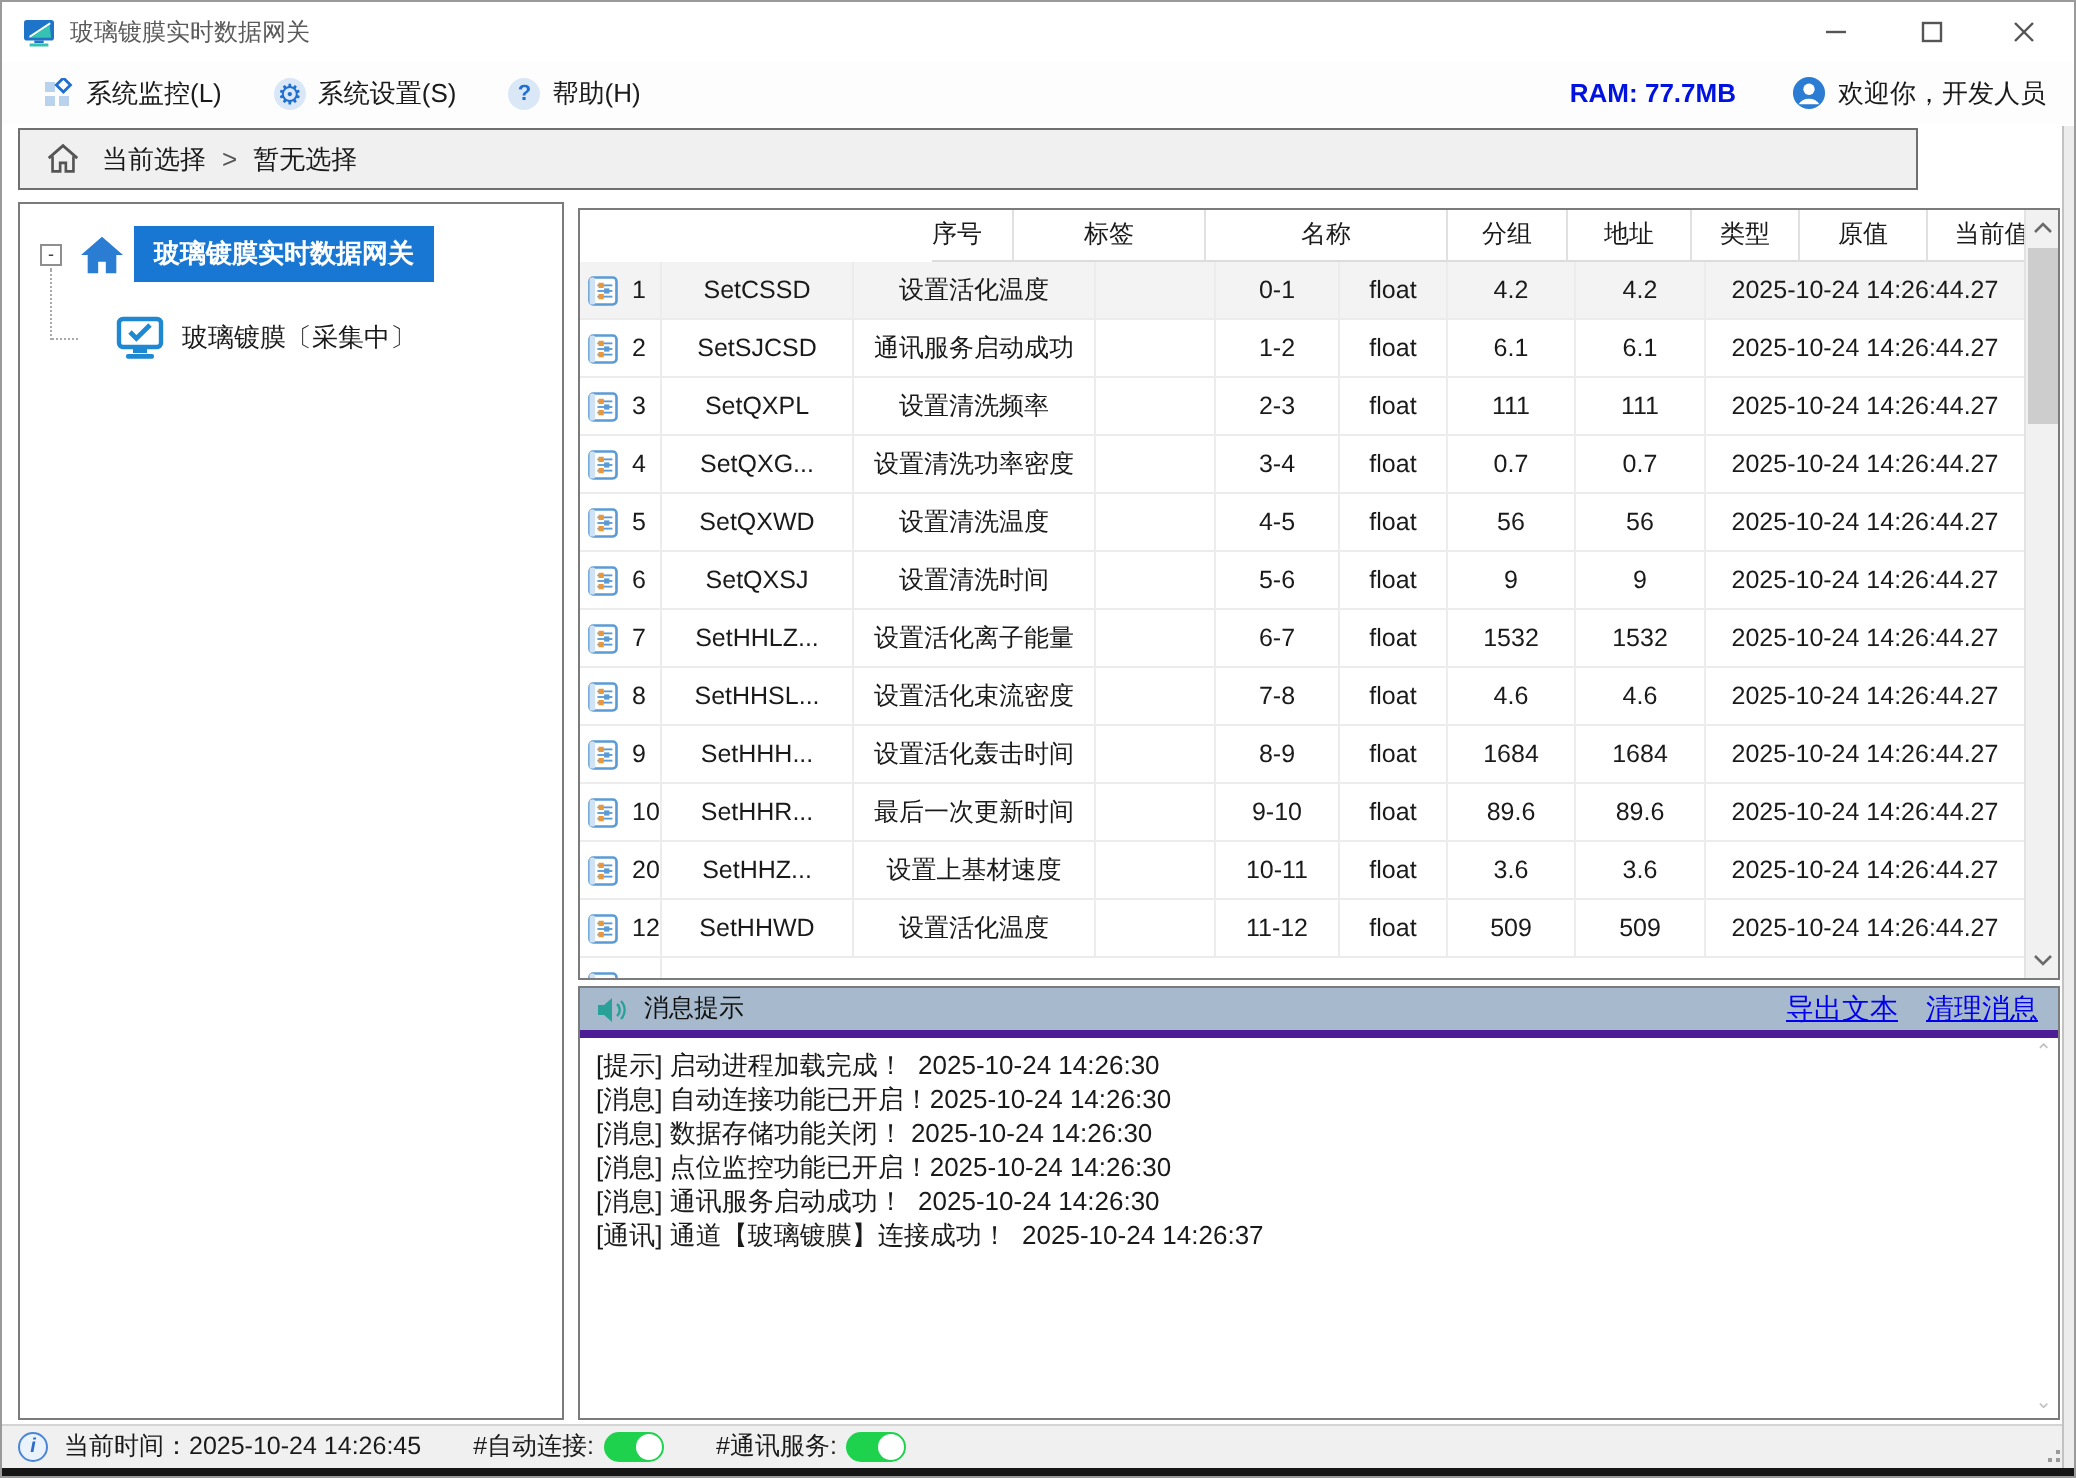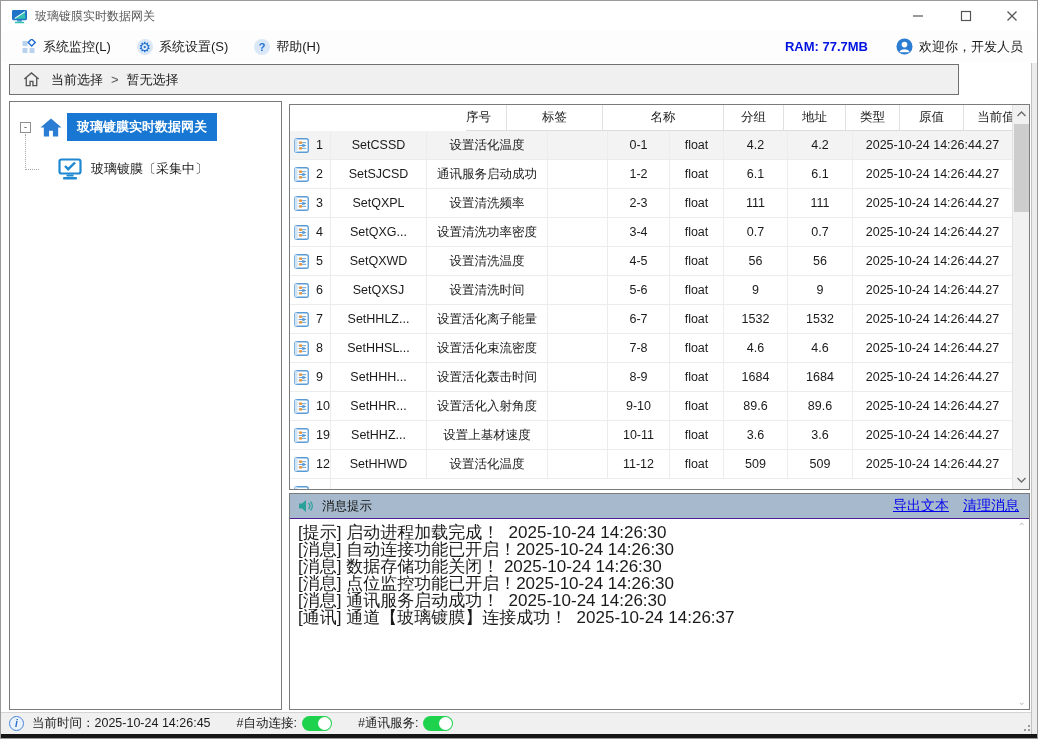--- a/index.html
+++ b/index.html
@@ -56,27 +56,27 @@
   .no{margin-left:7px;}
 
   
   .vscroll{position:absolute;top:0;right:0;bottom:0;width:17px;background:#f1f1f1;border-left:1px solid #e3e3e3;}
   .vs-arrow{position:absolute;left:0;width:16px;height:16px;display:flex;align-items:center;justify-content:center;cursor:pointer;}
   .vs-up{top:1px;} .vs-down{bottom:1px;}
   .vs-thumb{position:absolute;left:1px;top:19px;width:15px;height:88px;background:#cdcdcd;cursor:pointer;}
 
   
   .msg-panel{position:absolute;left:288px;top:492px;width:741px;height:217px;border:1px solid #7b7b7b;background:#fff;display:flex;flex-direction:column;}
-  .msg-header{height:25px;background:#a7bacd;border-bottom:1px solid #4c1d95;display:flex;align-items:center;flex:0 0 auto;}
+  .msg-header{height:25px;background:#a7bacd;border-bottom:4px solid #4c1d95;display:flex;align-items:center;flex:0 0 auto;}
   .msg-header svg{margin-left:8px;}
   .msg-title{margin-left:8px;font-size:12.5px;color:#111;}
   .msg-links{margin-left:auto;margin-right:10px;display:flex;gap:14px;}
   .msg-link{font-size:14px;color:#0000ee;text-decoration:underline;cursor:pointer;}
   .msg-body{position:relative;flex:1;background:#fff;padding:5px 8px;overflow:hidden;}
-  .msg-line{font-size:17px;color:#1a1a1a;line-height:17px;white-space:pre;}
+  .msg-line{font-size:13px;color:#1a1a1a;line-height:17px;white-space:pre;}
   .msg-scroll-up{position:absolute;right:3px;top:2px;font-size:10px;color:#c2c2c2;}
   .msg-scroll-down{position:absolute;right:3px;bottom:2px;font-size:10px;color:#c2c2c2;}
 
   
   .statusbar{position:absolute;left:0;top:711px;width:100%;height:22px;background:#f0f0f0;border-top:1px solid #d4d4d4;display:flex;align-items:center;font-size:12.5px;color:#1a1a1a;}
   .sb-icon{margin-left:8px;width:15px;height:15px;border-radius:50%;border:1px solid #4a86d8;background:#eaf2fb;color:#2b6cc8;font-size:10px;font-weight:bold;display:flex;align-items:center;justify-content:center;font-style:italic;}
   .sb-text{margin-left:8px;}
   .sb-label{margin-left:26px;}
   .toggle{margin-left:5px;width:30px;height:15px;border-radius:8px;background:#1fd24e;position:relative;cursor:pointer;flex:0 0 auto;}
   .toggle::after{content:"";position:absolute;right:1px;top:1px;width:13px;height:13px;border-radius:50%;background:#ffffff;}
@@ -438,21 +438,21 @@
   <rect x="5.6" y="3.6" width="2.8" height="2.8" fill="#e8973c"></rect>
   <line x1="5" y1="8" x2="13" y2="8" stroke="#5b9bd5" stroke-width="1"></line>
   <rect x="8.6" y="6.6" width="2.8" height="2.8" fill="#5b9bd5"></rect>
   <line x1="5" y1="11" x2="13" y2="11" stroke="#5b9bd5" stroke-width="1"></line>
   <rect x="5.6" y="9.6" width="2.8" height="2.8" fill="#e8973c"></rect>
 </svg>
             </span>
             <span class="no">10</span>
           </div>
           <div class="td c-tag">SetHHR...</div>
-          <div class="td c-name">设置活化入射角度</div>
+          <div class="td c-name">最后一次更新时间</div>
           <div class="td c-group"></div>
           <div class="td c-addr">9-10</div>
           <div class="td c-type">float</div>
           <div class="td c-orig">89.6</div>
           <div class="td c-cur">89.6</div>
           <div class="td c-time">2025-10-24 14:26:44.27</div>
         </div>
         <div class="tr">
           <div class="td c-no">
             <span class="rowicon">
@@ -460,21 +460,21 @@
   <rect x="0.8" y="0.8" width="14.4" height="14.4" rx="2" fill="#ffffff" stroke="#5b9bd5" stroke-width="1.4"></rect>
   <rect x="0.8" y="0.8" width="3" height="14.4" rx="1" fill="#cfe3f5"></rect>
   <line x1="5" y1="5" x2="13" y2="5" stroke="#5b9bd5" stroke-width="1"></line>
   <rect x="5.6" y="3.6" width="2.8" height="2.8" fill="#e8973c"></rect>
   <line x1="5" y1="8" x2="13" y2="8" stroke="#5b9bd5" stroke-width="1"></line>
   <rect x="8.6" y="6.6" width="2.8" height="2.8" fill="#5b9bd5"></rect>
   <line x1="5" y1="11" x2="13" y2="11" stroke="#5b9bd5" stroke-width="1"></line>
   <rect x="5.6" y="9.6" width="2.8" height="2.8" fill="#e8973c"></rect>
 </svg>
             </span>
-            <span class="no">19</span>
+            <span class="no">20</span>
           </div>
           <div class="td c-tag">SetHHZ...</div>
           <div class="td c-name">设置上基材速度</div>
           <div class="td c-group"></div>
           <div class="td c-addr">10-11</div>
           <div class="td c-type">float</div>
           <div class="td c-orig">3.6</div>
           <div class="td c-cur">3.6</div>
           <div class="td c-time">2025-10-24 14:26:44.27</div>
         </div>

